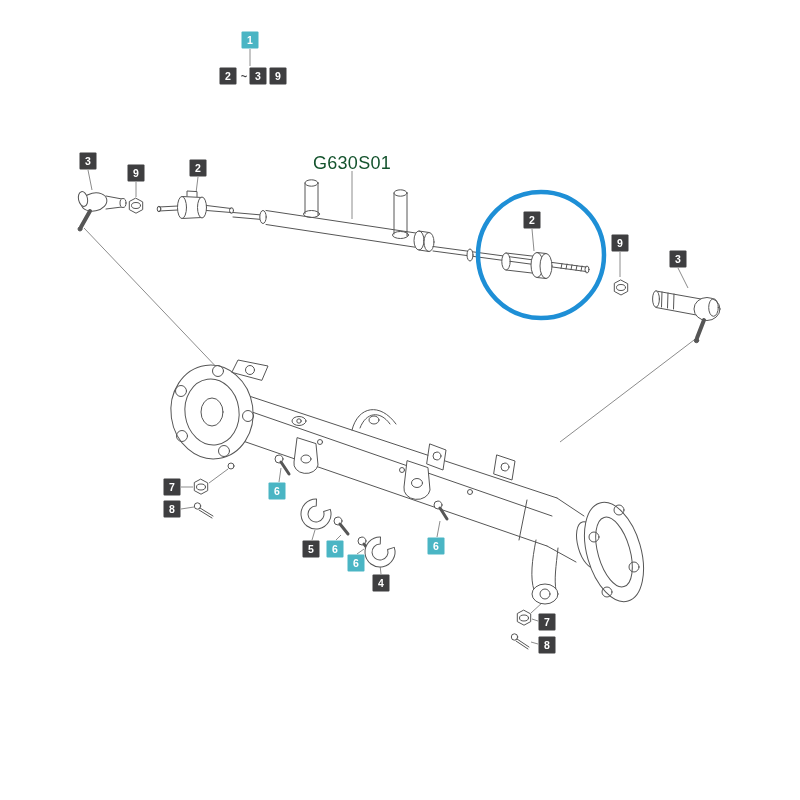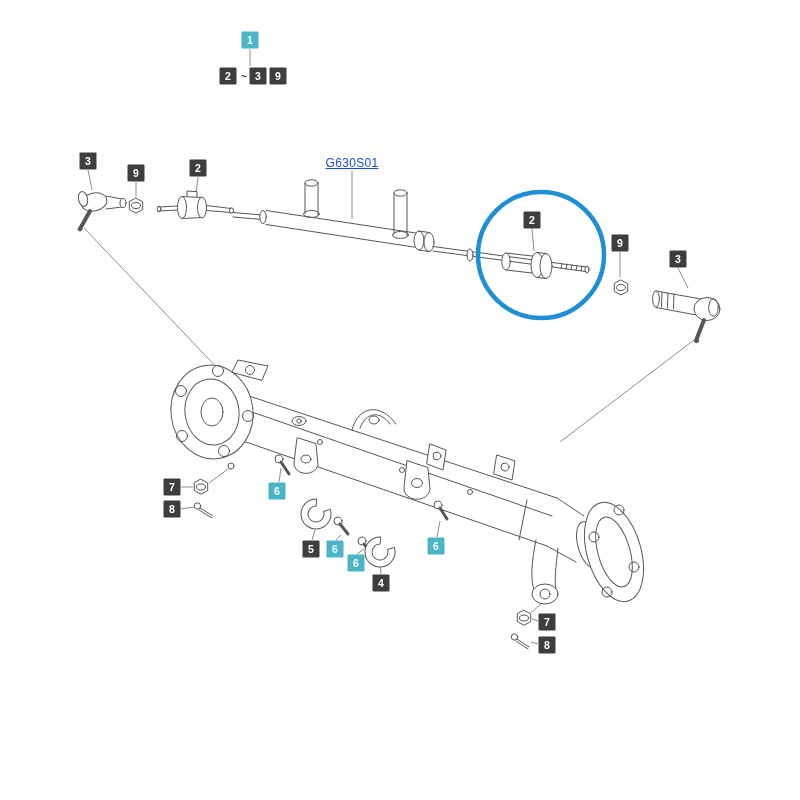--- a/index.html
+++ b/index.html
@@ -22,21 +22,21 @@
     transform:translate(-50%,-50%);
     user-select:none;
   }
   .callout.teal { background:var(--callout-teal,#4ab5c4); }
   .tilde {
     position:absolute; transform:translate(-50%,-50%);
     font-size:11px; font-weight:bold; color:#3e3e40;
   }
   .model-label {
     position:absolute; transform:translate(-50%,-50%);
-    font-size:12px; color:#1d4ed8; letter-spacing:.3px; white-space:nowrap;text-decoration:underline;
+    font-size:18px; color:#14532d; letter-spacing:.3px; white-space:nowrap;
   }
 </style>
 </head>
 <body>
 
 <svg class="stage" width="800" height="800" viewBox="0 0 800 800">
 
   <g stroke="#8c8c8c" stroke-width="1" fill="none">
     <line x1="250" y1="49" x2="250" y2="66"></line>
     <line x1="88" y1="170" x2="92" y2="190"></line>

